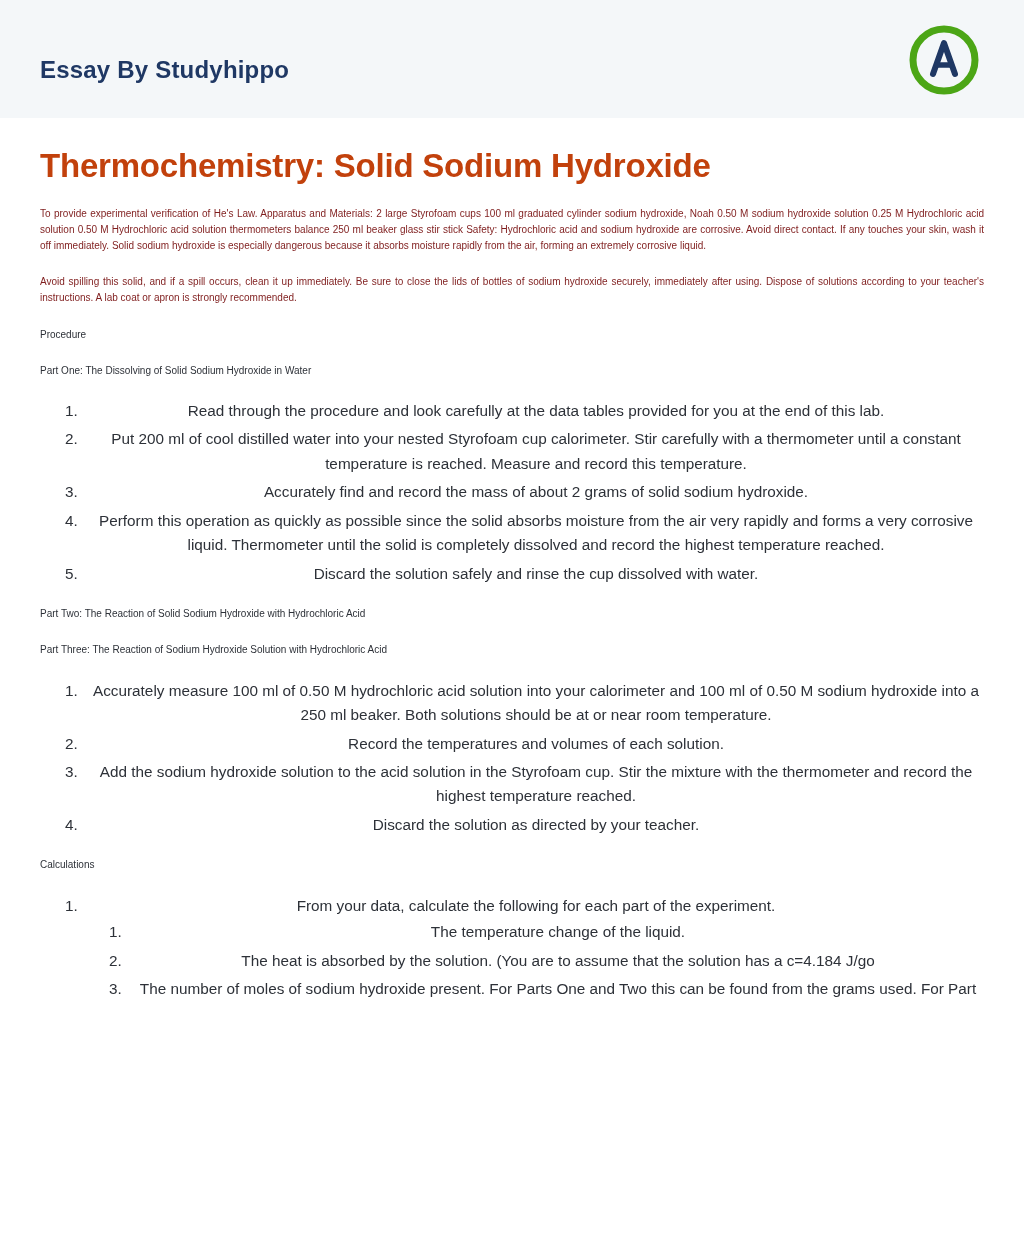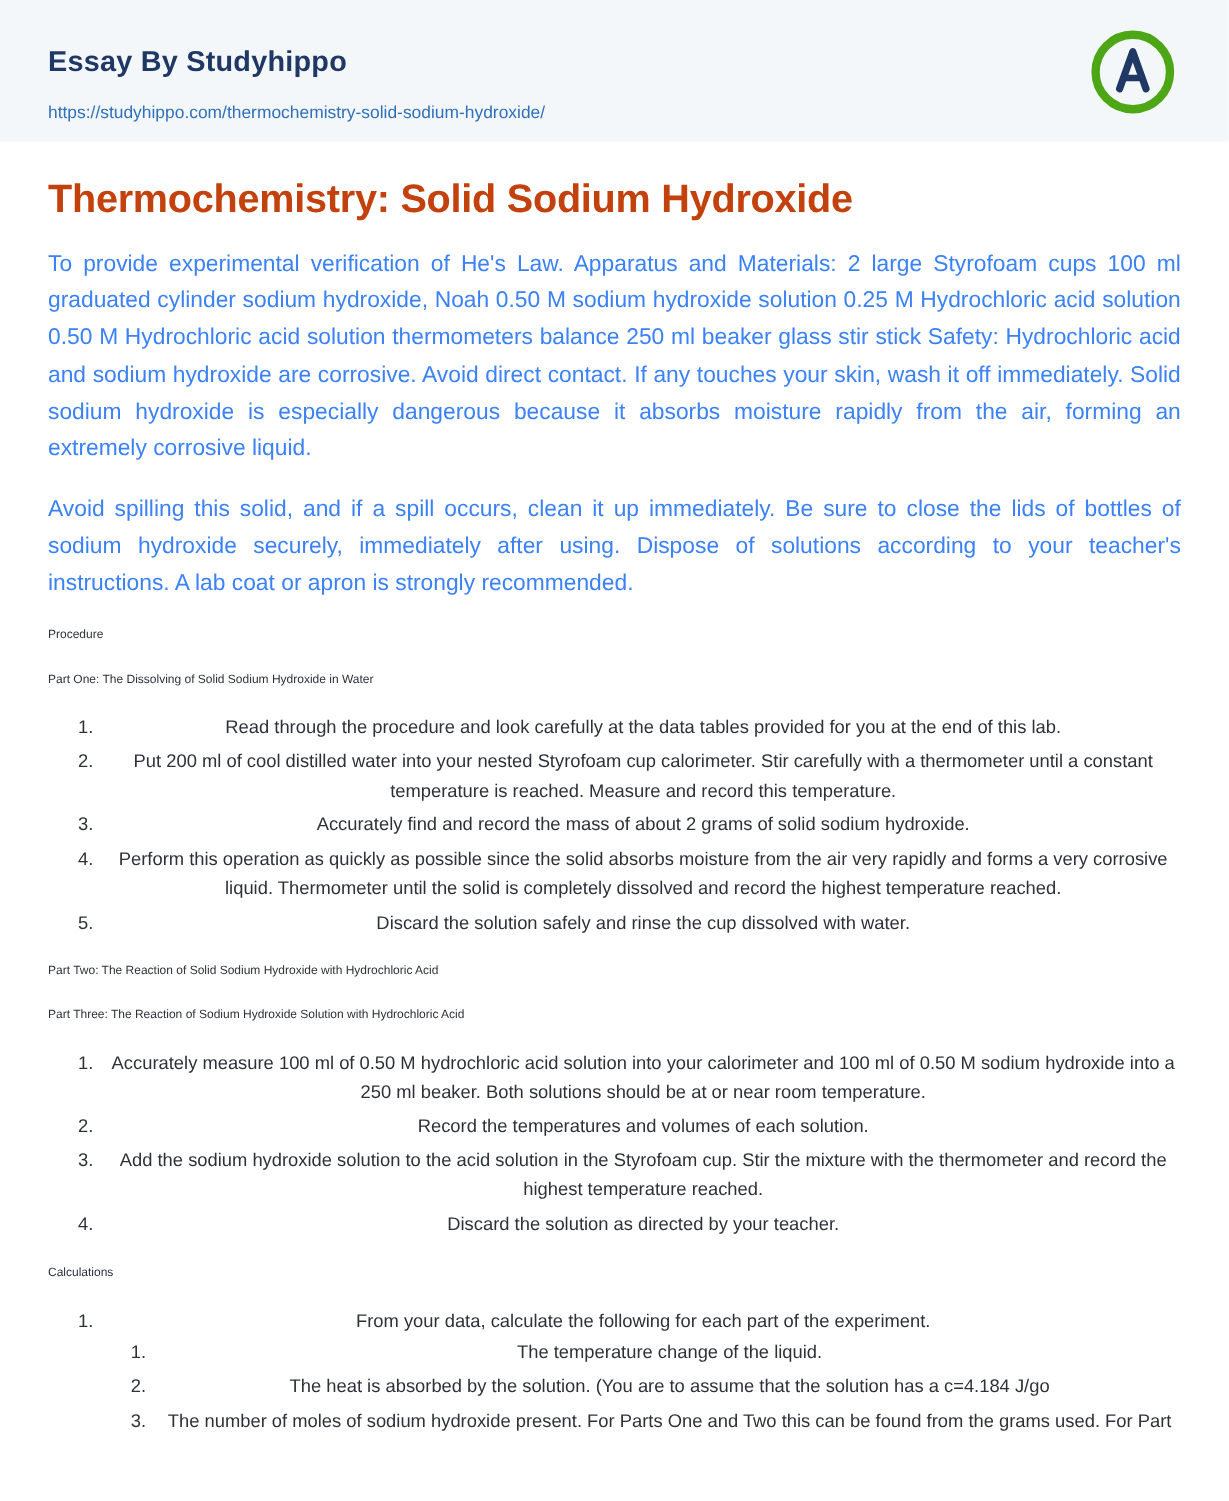--- a/index.html
+++ b/index.html
@@ -20,21 +20,21 @@
   
   .header {
     background: #f4f7f9;
     height: 118px;
     position: relative;
     padding: 0;
   }
   .brand {
     position: absolute;
     left: 40px;
-    top: 38px;
+    top: 56px;
     font-size: 24px;
     font-weight: bold;
     color: #1f3864;
     letter-spacing: 0.2px;
   }
   .source-url {
     position: absolute;
     left: 40px;
     top: 86px;
     font-size: 14.5px;
@@ -54,23 +54,23 @@
   }
   h1.title {
     font-size: 33px;
     line-height: 1.2;
     font-weight: bold;
     color: #c2410c;
     margin: 0 0 20px 0;
     letter-spacing: -0.2px;
   }
   p.para {
-    font-size: 19px;
+    font-size: 10px;
     line-height: 1.62;
-    color: #3b82f6;
+    color: #7f1d1d;
     margin: 0 0 20px 0;
     text-align: justify;
   }
   p.plain {
     font-size: 10px;
     line-height: 1.62;
     color: #2d3138;
     margin: 0 0 20px 0;
     text-align: left;
   }
@@ -99,21 +99,20 @@
     padding-left: 6px;
   }
 </style>
 </head>
 <body>
 
 <div class="page">
 
   <div class="header">
     <div class="brand">Essay By Studyhippo</div>
-    <a class="source-url" href="#">https://studyhippo.com/thermochemistry-solid-sodium-hydroxide/</a>
     <div class="logo">
       <svg width="72" height="72" viewBox="0 0 72 72" aria-hidden="true">
         <circle cx="36" cy="36" r="31" fill="none" stroke="#4ca616" stroke-width="7"></circle>
         <path d="M36 5 A31 31 0 0 1 59 57" fill="none" stroke="#ffffff" stroke-width="9" opacity="0"></path>
         <path d="M25 50 L36 19 L47 50" fill="none" stroke="#1f3864" stroke-width="6" stroke-linecap="round" stroke-linejoin="round"></path>
         <path d="M29.5 41 L43 41" fill="none" stroke="#1f3864" stroke-width="5.5" stroke-linecap="round"></path>
         <path d="M58 12 L66 20" stroke="#ffffff" stroke-width="9" stroke-linecap="round" opacity="0"></path>
       </svg>
     </div>
   </div>

